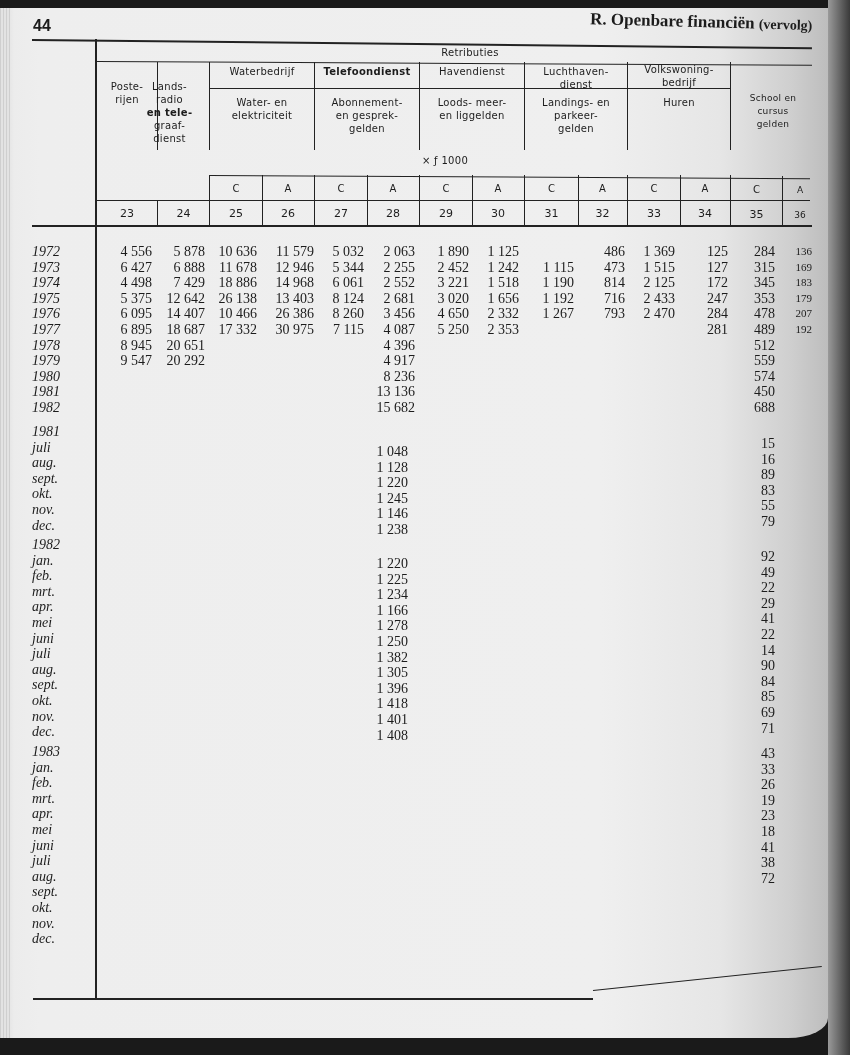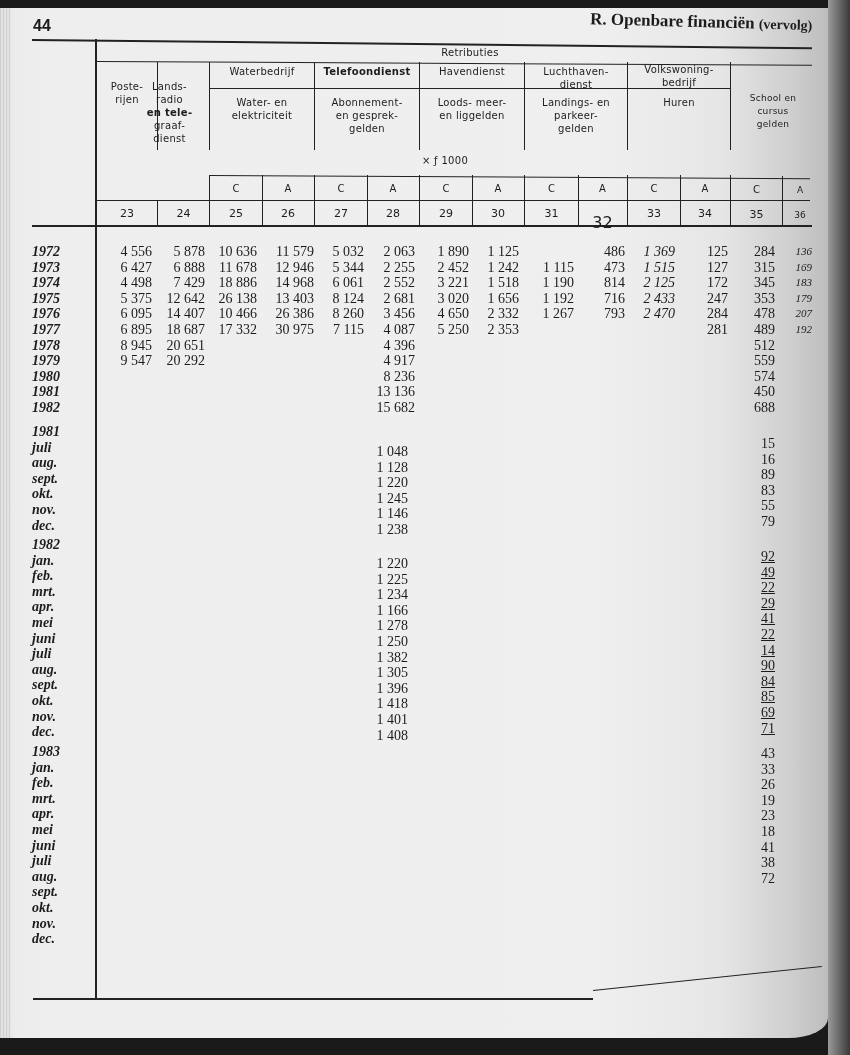--- a/index.html
+++ b/index.html
@@ -7,24 +7,24 @@
   .page { position:absolute; left:0; top:8px; width:828px; height:1030px; background:linear-gradient(90deg,#d9d9d9 0px,#ececec 14px,#eeeeee 40px,#efefef 600px,#e6e6e6 720px,#cfcfcf 790px,#bdbdbd 828px); border-bottom-right-radius:40px 20px; }
   .page-edge { position:absolute; left:0; top:8px; width:10px; height:1030px; background:repeating-linear-gradient(90deg,#cfcfcf 0 1px,#e3e3e3 1px 3px); }
   .right-shadow { position:absolute; left:828px; top:0; width:22px; height:1055px; background:linear-gradient(90deg,#9a9a9a,#3a3a3a); }
   .pgnum { position:absolute; left:33px; top:17px; font-family:"Liberation Sans", sans-serif; font-weight:bold; font-size:16px; }
   .runhead { position:absolute; right:38px; top:15px; font-size:17px; font-weight:bold; transform:rotate(1.5deg); transform-origin:right center; white-space:nowrap; }
   .runhead .sub { font-size:14px; }
   .hline { position:absolute; background:#222; }
   .vline { position:absolute; background:#222; width:1px; }
   .hdr { position:absolute; font-family:"DejaVu Sans", sans-serif; font-size:10px; text-align:center; line-height:13px; letter-spacing:0.3px; }
   .cell { position:absolute; font-family:"DejaVu Sans", sans-serif; font-size:10px; text-align:center; }
-  .lbl { position:absolute; left:32px; font-style:italic; font-size:14px; line-height:15.6px;font-weight:bold; }
+  .lbl { position:absolute; left:32px; font-style:italic; font-size:14px; line-height:15.6px; }
   .col { position:absolute; }
   .col div { height:15.6px; line-height:15.6px; text-align:right; font-size:14px; white-space:pre; }
-  .col.small div { font-size:11px;font-style:italic; }
+  .col.small div { font-size:11px; }
 </style>
 </head>
 <body>
 
 <div class="page"></div>
 <div class="page-edge"></div>
 <div class="right-shadow"></div>
 
 <div class="pgnum">44</div>
 <div class="runhead">
@@ -131,21 +131,21 @@
 
 <div class="cell" style="left:97px;top:207px;width:60px;font-size:11px;">23</div>
 <div class="cell" style="left:158px;top:207px;width:51px;font-size:11px;">24</div>
 <div class="cell" style="left:210px;top:207px;width:52px;font-size:11px;">25</div>
 <div class="cell" style="left:262px;top:207px;width:52px;font-size:11px;">26</div>
 <div class="cell" style="left:315px;top:207px;width:52px;font-size:11px;">27</div>
 <div class="cell" style="left:367px;top:207px;width:52px;font-size:11px;">28</div>
 <div class="cell" style="left:420px;top:207px;width:52px;font-size:11px;">29</div>
 <div class="cell" style="left:472px;top:207px;width:52px;font-size:11px;">30</div>
 <div class="cell" style="left:525px;top:207px;width:53px;font-size:11px;">31</div>
-<div class="cell" style="left:578px;top:213px;width:49px;font-size:16px;">32</div>
+<div class="cell" style="left:578px;top:207px;width:49px;font-size:11px;">32</div>
 <div class="cell" style="left:628px;top:207px;width:52px;font-size:11px;">33</div>
 <div class="cell" style="left:680px;top:207px;width:50px;font-size:11px;">34</div>
 <div class="cell" style="left:731px;top:208px;width:51px;font-size:11px;">35</div>
 <div class="cell" style="left:782px;top:210px;width:36px;font-size:9px;">36</div>
 
 <div class="lbl" style="top:244px;">
   <div>1972</div>
   <div>1973</div>
   <div>1974</div>
   <div>1975</div>
@@ -238,21 +238,21 @@
     <div>1 192</div>
     <div>1 267</div>
 </div>
 <div class="col" style="left:585px;top:244px;width:40px;">
   <div>486</div>
     <div>473</div>
     <div>814</div>
     <div>716</div>
     <div>793</div>
 </div>
-<div class="col" style="left:630px;top:244px;width:45px;font-style:italic;">
+<div class="col" style="left:630px;top:244px;width:45px;">
   <div>1 369</div>
     <div>1 515</div>
     <div>2 125</div>
     <div>2 433</div>
     <div>2 470</div>
 </div>
 <div class="col" style="left:690px;top:244px;width:38px;">
   <div>125</div>
     <div>127</div>
     <div>172</div>
@@ -330,21 +330,21 @@
     <div>1 166</div>
     <div>1 278</div>
     <div>1 250</div>
     <div>1 382</div>
     <div>1 305</div>
     <div>1 396</div>
     <div>1 418</div>
     <div>1 401</div>
     <div>1 408</div>
 </div>
-<div class="col" style="left:745px;top:549px;width:30px;text-decoration:underline;">
+<div class="col" style="left:745px;top:549px;width:30px;">
   <div>92</div>
     <div>49</div>
     <div>22</div>
     <div>29</div>
     <div>41</div>
     <div>22</div>
     <div>14</div>
     <div>90</div>
     <div>84</div>
     <div>85</div>

